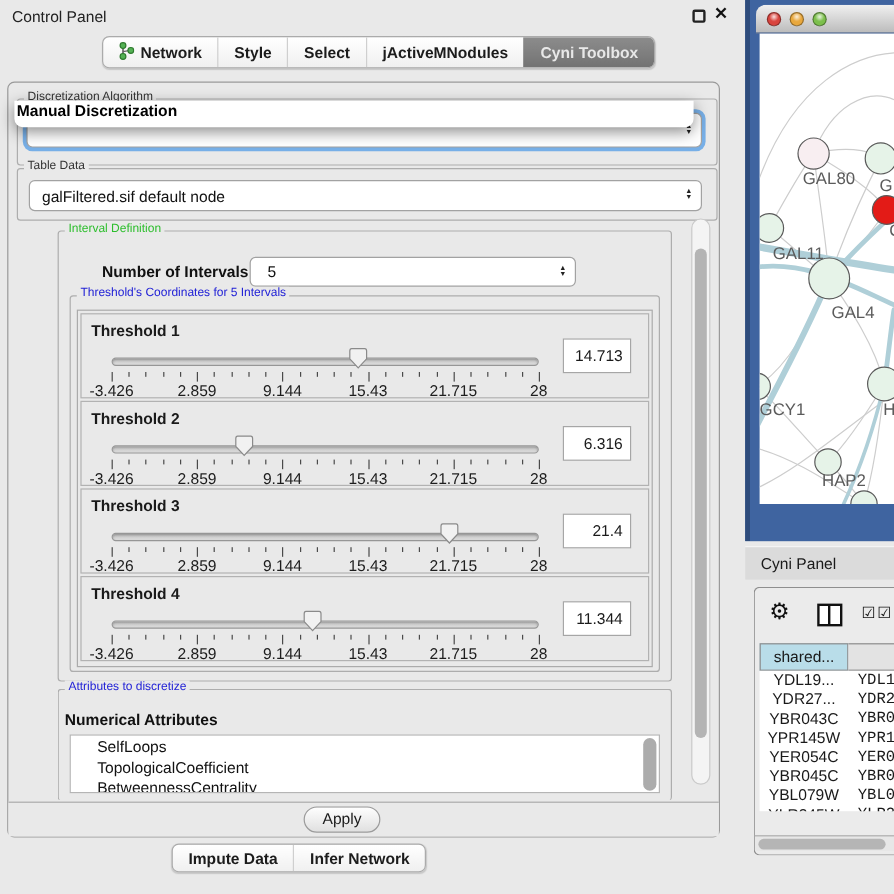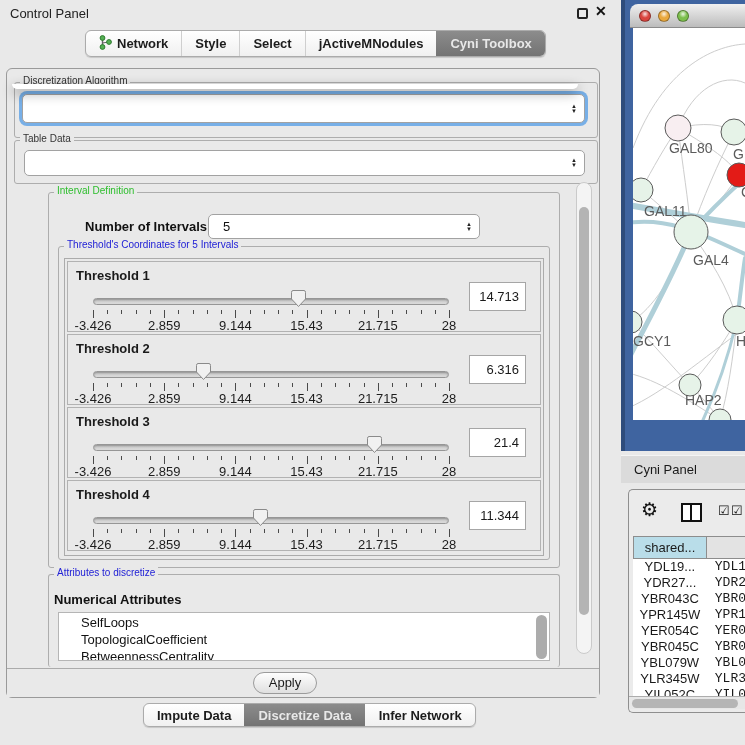--- a/index.html
+++ b/index.html
@@ -86,21 +86,21 @@
   .tp-box { left:628px; top:489px; width:117px; height:224px; background:#EBEBEB;
     border:1px solid #8F8F8F; border-right:none; border-radius:5px 0 0 5px; overflow:hidden; }
   .tp-gear { position:absolute; left:12px; top:8px; font-size:19px; color:#111; }
   .tp-split { position:absolute; left:52px; top:13px; width:21px; height:19px; border:2px solid #111; background:#FFF; }
   .tp-split::after { content:""; position:absolute; left:7px; top:0; width:2px; height:15px; background:#111; }
   .tp-check { position:absolute; top:13px; font-size:13px; color:#111; }
   .tp-header { position:absolute; left:4px; top:46px; height:23px; display:flex; font-size:13px; }
   .tp-hcell { border:1px solid #8D8D8D; line-height:21px; }
   .tp-hcell.c1 { width:74px; background:#B9DDE9; text-align:center; }
   .tp-hcell.c2 { width:60px; background:#E3E3E3; border-left:none; text-align:right; padding-right:4px; }
-  .tp-rows { position:absolute; left:4px; top:69px; width:113px; height:140px; background:#FFF; overflow:hidden; }
+  .tp-rows { position:absolute; left:4px; top:69px; width:113px; height:117px; background:#FFF; overflow:hidden; }
   .tp-row { display:flex; height:16px; font-size:13px; line-height:16px; }
   .tp-c1 { width:74px; text-align:center; }
   .tp-c2 { padding-left:8px; white-space:nowrap;font-family:Liberation Mono, monospace; }
   .tp-hscroll { position:absolute; left:0; right:0; top:206px; height:13px; background:#E7E7E7; border-top:1px solid #ADADAD; }
   .tp-hthumb { position:absolute; left:3px; top:2px; width:106px; height:9px; background:#B5B5B5; border-radius:5px; }
 </style>
 </head>
 <body>
 
 <div class="abs cp-title">Control Panel</div>
@@ -140,26 +140,28 @@
   <span class="group-title gt-dark">Discretization Algorithm</span>
 </div>
 <div class="combo focus-ring" style="left:22px; top:94px; width:563px; height:29px; z-index:1;">
   <span class="stepper">
       <span>▲</span>
       <span>▼</span>
     </span>
 </div>
 
 <div class="abs popup">
+  <div class="popup-opt bold">Manual Discretization</div>
 </div>
 
 <div class="group" style="left:14px; top:140px; width:584px; height:44px;">
   <span class="group-title gt-dark">Table Data</span>
 </div>
 <div class="combo" style="left:24px; top:150px; width:561px; height:26px;">
+  <span>galFiltered.sif default node</span>
   <span class="stepper">
       <span>▲</span>
       <span>▼</span>
     </span>
 </div>
 
 <div class="group" style="left:48px; top:192px; width:512px; height:376px;">
   <span class="group-title gt-green">Interval Definition</span>
 </div>
 <span class="bold-label" style="left:85px; top:219px;">Number of Intervals</span>
@@ -362,23 +364,20 @@
 <div class="abs apply-btn">Apply</div>
 
 <div class="abs vscroll">
   <div class="vthumb"></div>
 </div>
 
 <div class="abs tabbar" style="left:143px; top:703px; height:24px;">
   <div class="tab">
       <span>Impute Data</span>
     </div>
-  <div class="tab selected">
-      <span>Discretize Data</span>
-    </div>
   <div class="tab">
       <span>Infer Network</span>
     </div>
 </div>
 
 <div class="abs net-frame"></div>
 <div class="abs net-titlebar">
   <span class="light" style="background-color:#D9443E;"></span>
   <span class="light" style="background-color:#E9A83D;"></span>
   <span class="light" style="background-color:#7CBF4C;"></span>

